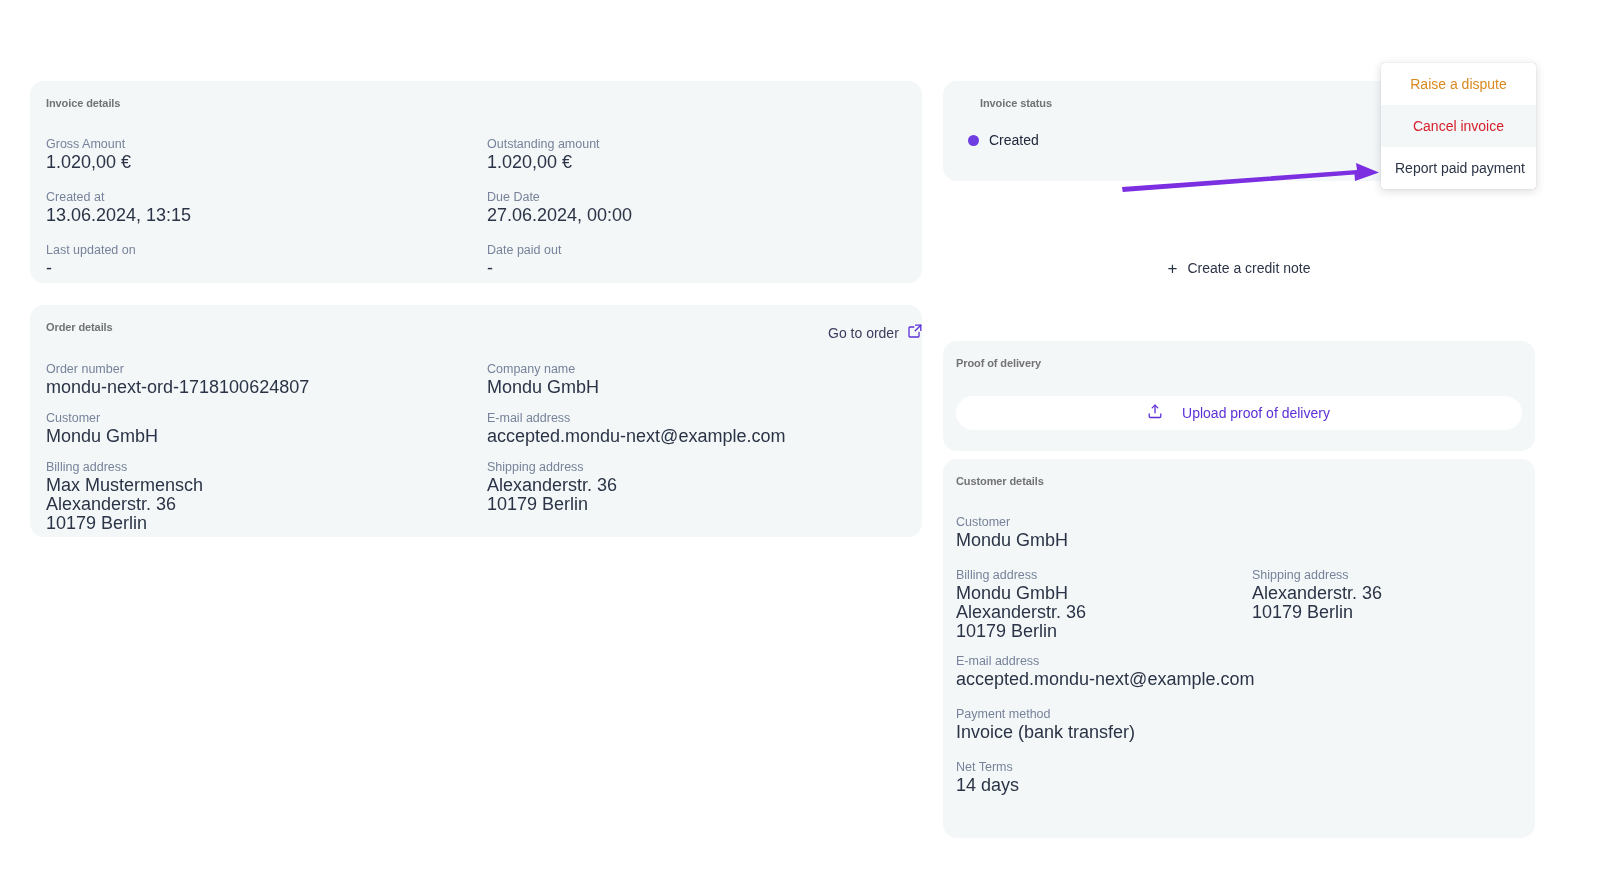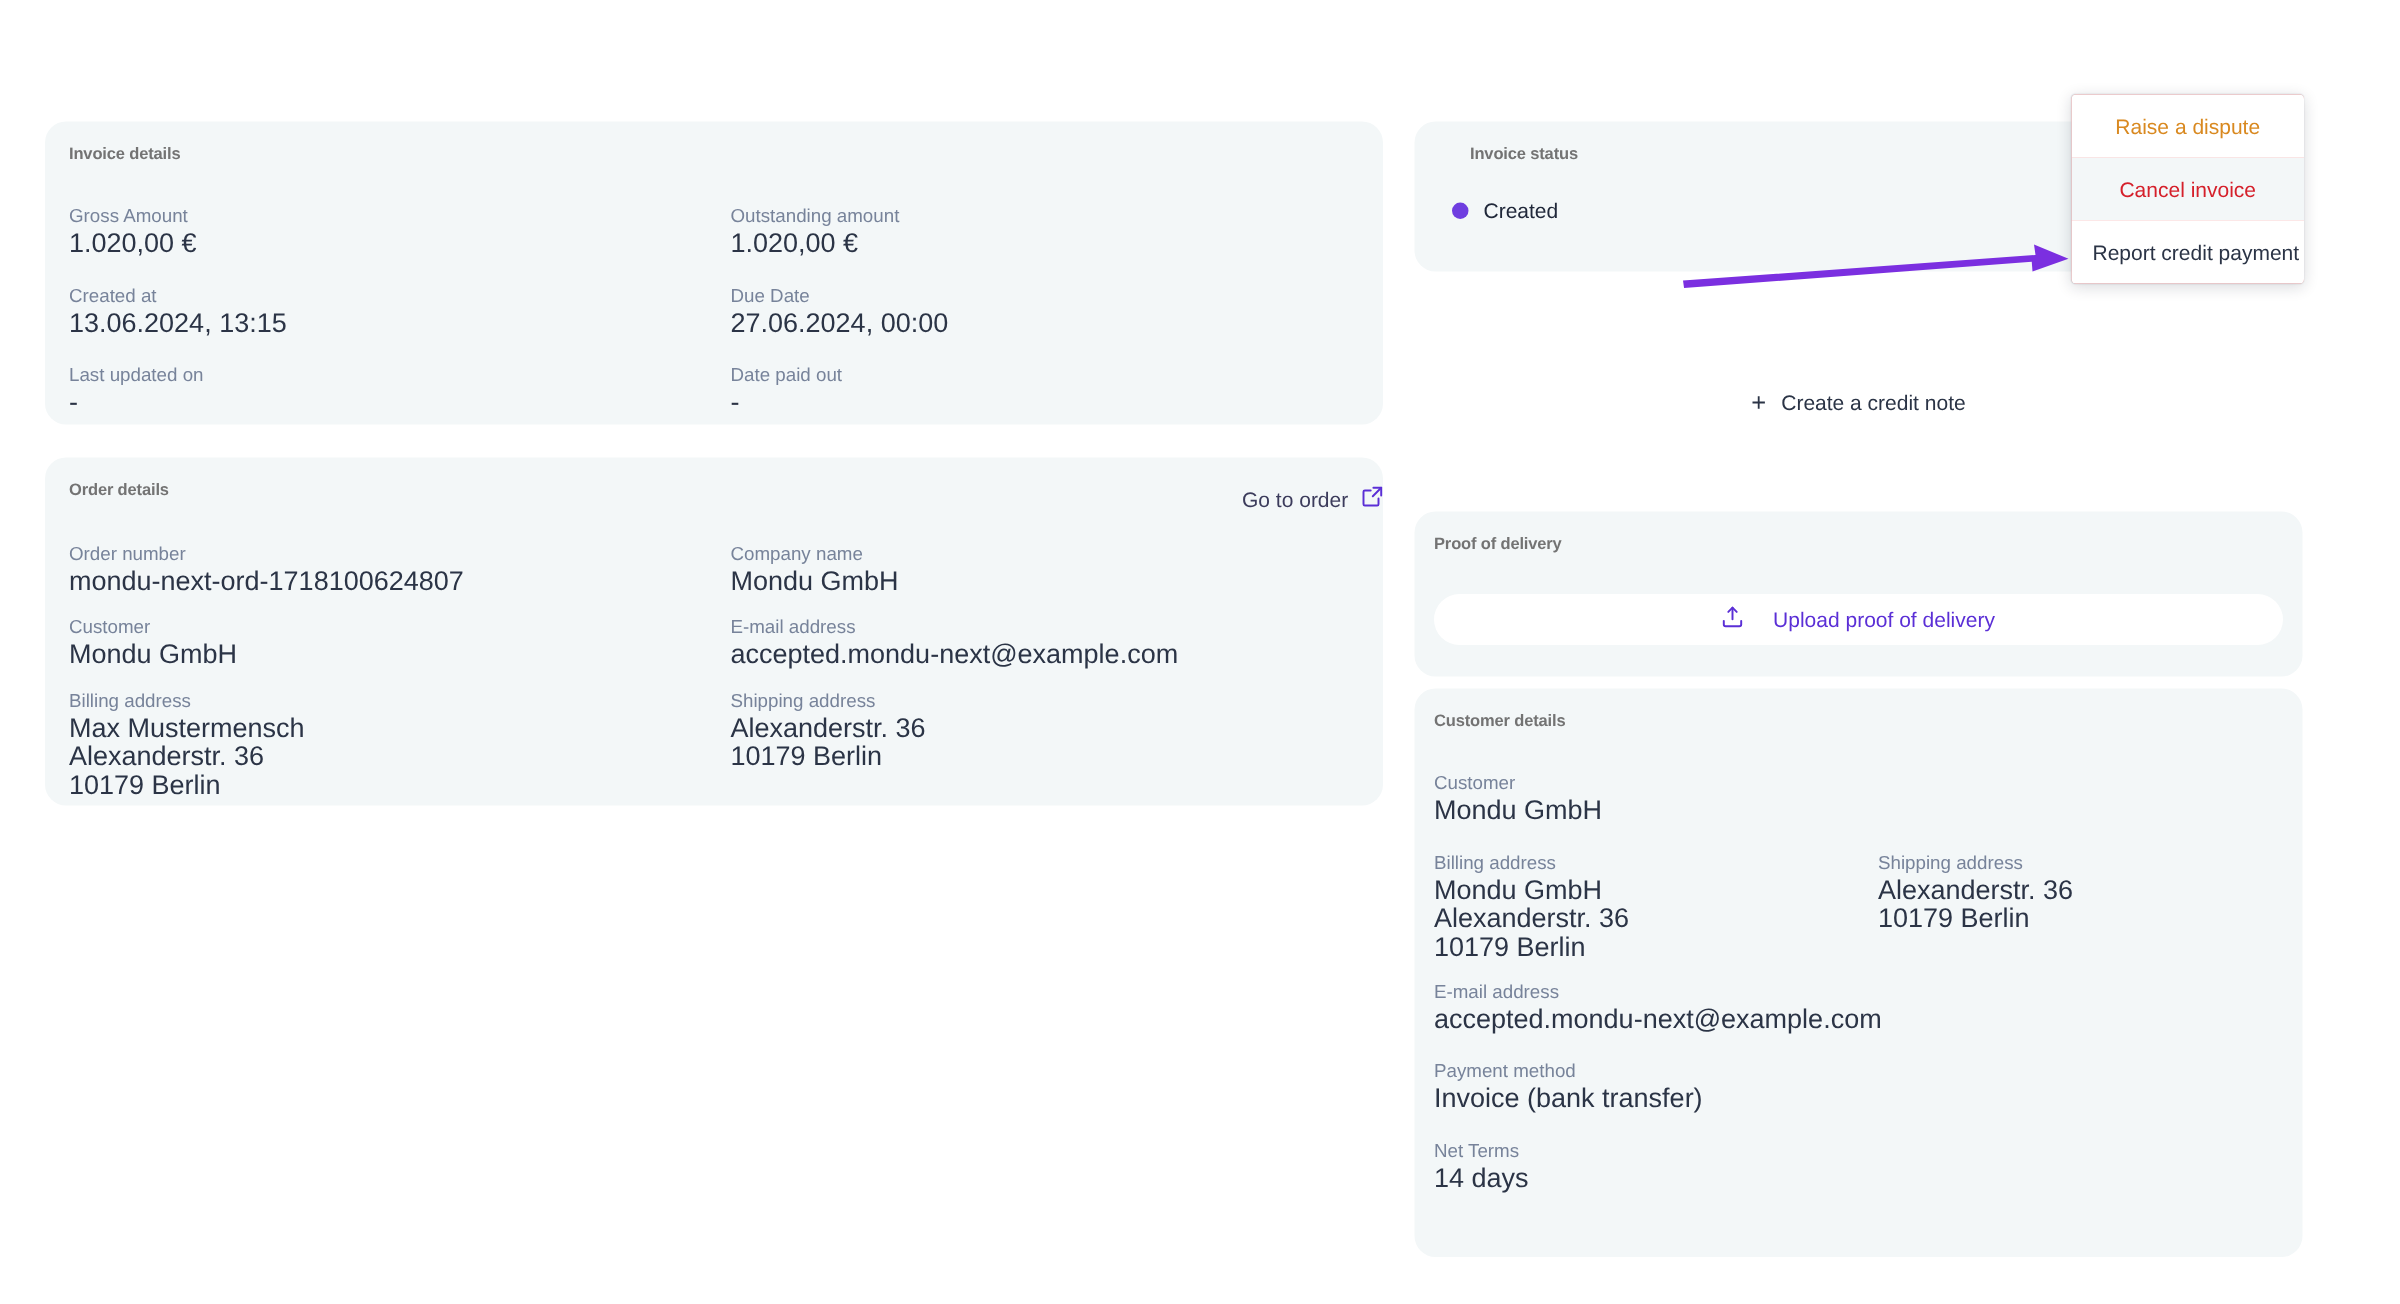--- a/index.html
+++ b/index.html
@@ -260,21 +260,21 @@
   </div>
 
   <div class="menu">
     <div class="menu-item center dispute" style="color: rgb(217, 137, 32);">
       <span>Raise a dispute</span>
     </div>
     <div class="menu-item center cancel" style="color: rgb(213, 32, 43);">
       <span>Cancel invoice</span>
     </div>
     <div class="menu-item left report" style="color: rgb(43, 52, 70);">
-      <span>Report credit payment</span>
+      <span>Report paid payment</span>
     </div>
   </div>
 
   <svg class="annotation">
     <g>
       <path d="M1122 187 L1357 170 L1356 163 L1379 172.5 L1355 181 L1354.5 174.5 L1122.7 192 Z" fill="#7b2fe0"></path>
     </g>
   </svg>
 
 </div>

